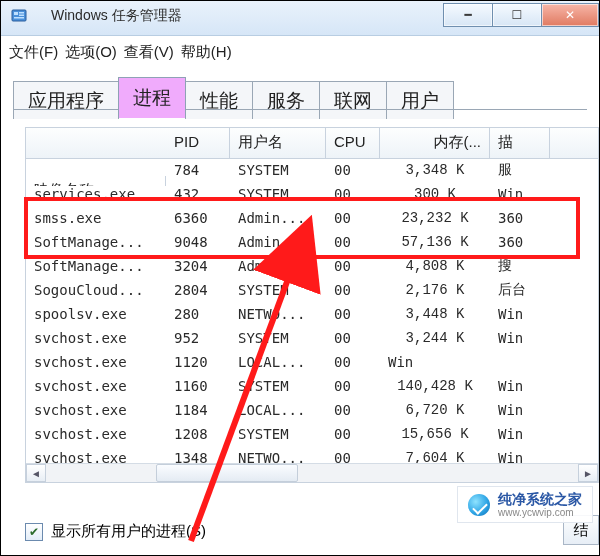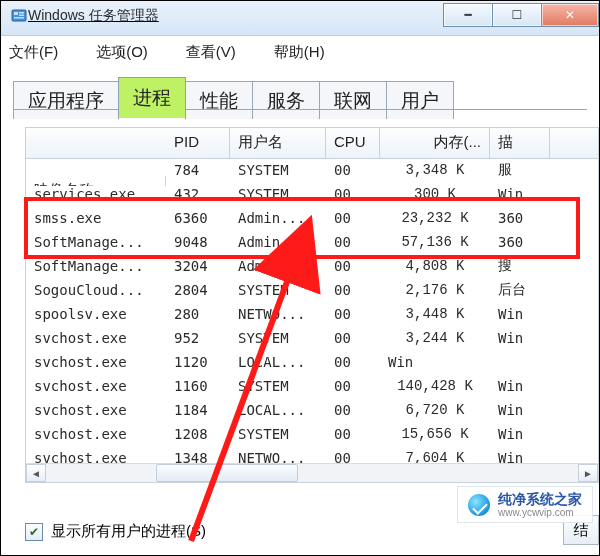--- a/index.html
+++ b/index.html
@@ -1,31 +1,31 @@
 <!DOCTYPE html>
 <html><head>
 <meta charset="utf-8">
 <style>
 html,body{margin:0;padding:0;font-family:"Microsoft YaHei",SimSun,Tahoma,sans-serif;font-size:13px;background:#fff;color:#000;}
 .root{position:relative;width:600px;height:556px;overflow:hidden;border:1px solid #000;box-sizing:border-box;}
 
 .titlebar{position:absolute;left:0;top:0;right:0;height:34px;background:linear-gradient(#e9f2fb,#d6e6f7);border-bottom:1px solid #b8cde2;}
-.tb-left{position:absolute;left:10px;top:6px;display:flex;align-items:center;gap:1px;text-decoration:underline;}
+.tb-left{position:absolute;left:10px;top:6px;display:flex;align-items:center;gap:24px;}
 .app-icon{width:16px;height:16px;}
 .app-title{font-size:14px;color:#2b2b2b;}
 .tb-right{position:absolute;right:0;top:0;height:100%;display:flex;align-items:flex-start;padding-top:2px;}
 .win-btn{width:48px;height:22px;border:1px solid #6f8faf;background:linear-gradient(#f5faff,#d7e6f5);margin-left:-1px;display:flex;align-items:center;justify-content:center;font-size:12px;color:#3a3a3a;box-shadow:inset 0 0 0 1px rgba(255,255,255,.6);}
 .win-btn.close{background:linear-gradient(#f7b6a8,#e07a61);color:#fff;width:56px;}
 
-.menubar{position:absolute;left:8px;top:42px;display:flex;gap:38px;font-size:15px;color:#222;}
+.menubar{position:absolute;left:8px;top:42px;display:flex;gap:7px;font-size:15px;color:#222;}
 .menubar span{cursor:default;}
 
 .tabstrip{position:absolute;left:12px;top:76px;display:flex;align-items:flex-end;}
 .tab{padding:6px 14px 5px;border:1px solid #9aa7b5;border-bottom:none;margin-right:-1px;background:#f4f6f9;font-size:19px;color:#222;position:relative;top:1px;}
-.tab.active{background:#bef264;z-index:2;top:0;padding-top:7px;padding-bottom:7px;border-color:#8fa1b5;}
+.tab.active{background:#f0abfc;z-index:2;top:0;padding-top:7px;padding-bottom:7px;border-color:#8fa1b5;}
 .tabline{position:absolute;left:12px;right:12px;top:108px;height:0;border-top:1px solid #9aa7b5;}
 
 .tablewrap{position:absolute;left:24px;top:126px;right:0;border:1px solid #c8d2de;background:#fff;height:354px;overflow:hidden;}
 .thead{display:flex;height:30px;border-bottom:1px solid #c8d2de;background:linear-gradient(#fdfefe,#eef3f8);position:relative;z-index:1;}
 .th{border-right:1px solid #c8d2de;padding:5px 8px;font-size:15px;color:#222;white-space:nowrap;overflow:hidden;box-sizing:border-box;}
 .c0{width:140px;margin-top:48px;} .c1{width:64px;} .c2{width:96px;} .c3{width:54px;} .c4{width:110px;text-align:right;} .c5{width:60px;}
 .tbody{position:absolute;left:0;right:0;top:30px;bottom:18px;overflow:hidden;}
 .row{display:flex;height:24px;align-items:center;}
 .td{padding:0 8px;font-family:SimSun,monospace;font-size:14px;color:#2a2a2a;white-space:nowrap;overflow:hidden;box-sizing:border-box;}
 .td.c4{text-align:center;font-variant-numeric:tabular-nums;font-family:Liberation Mono, monospace;}

